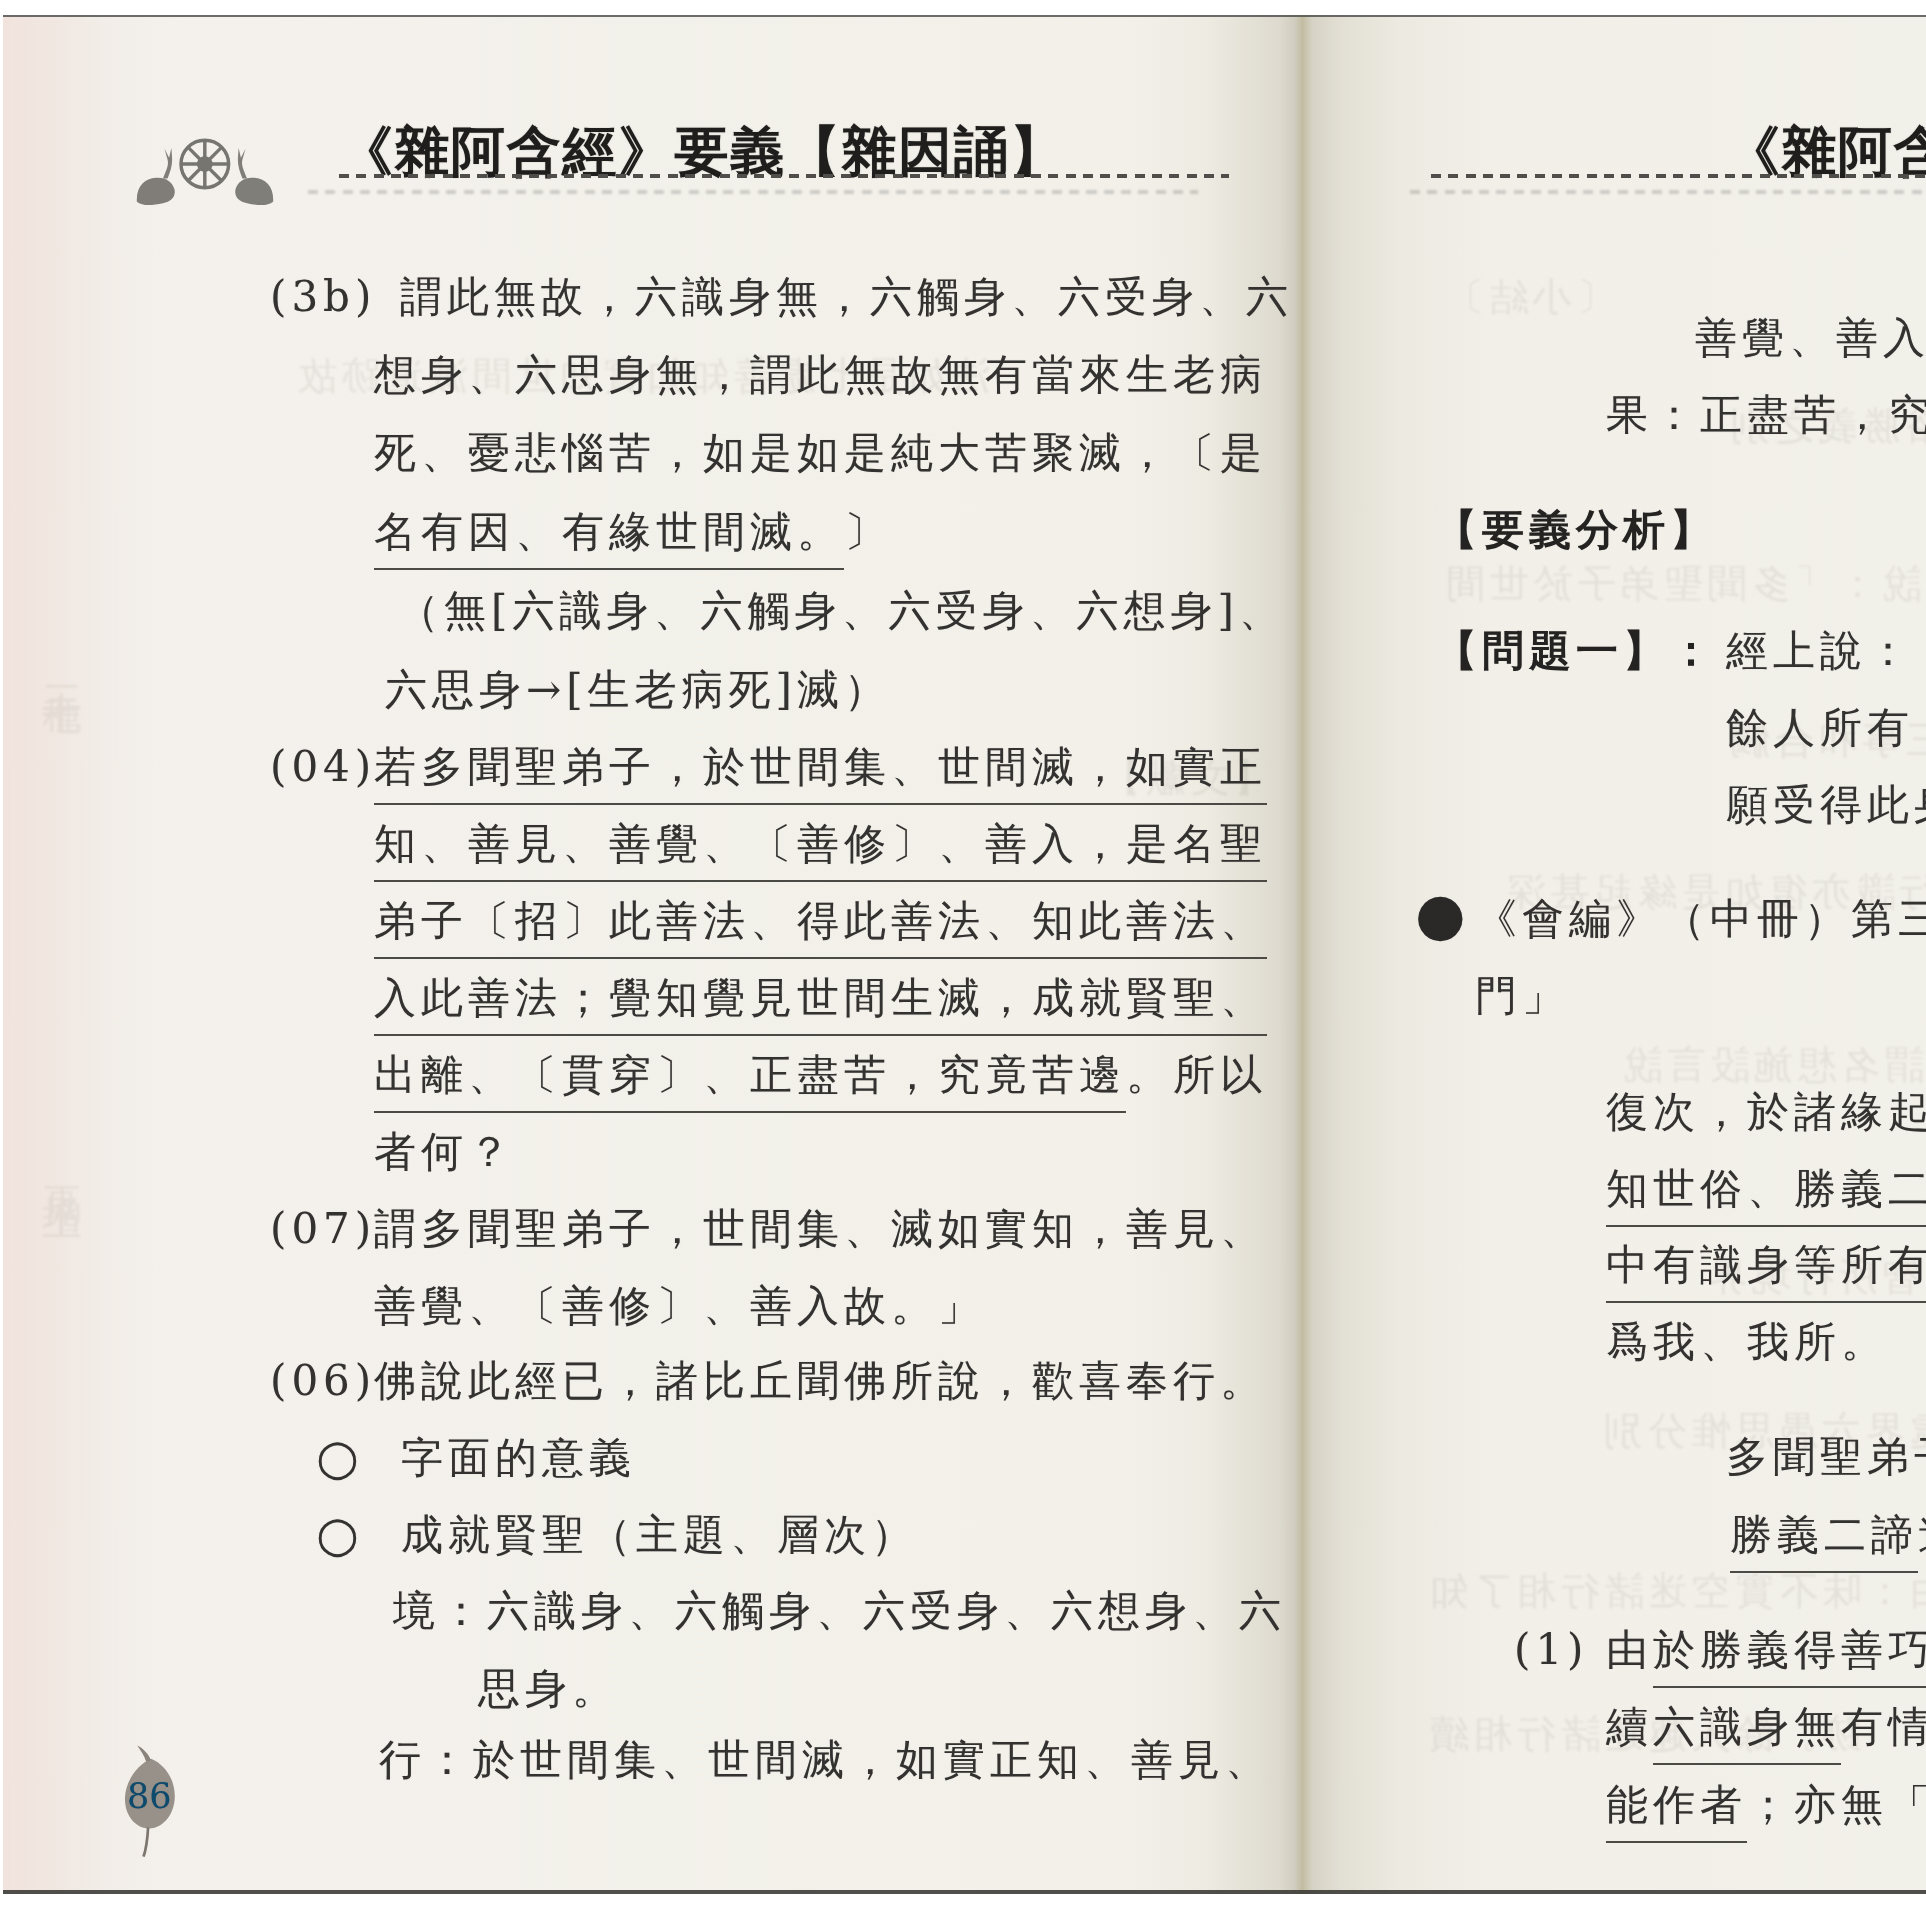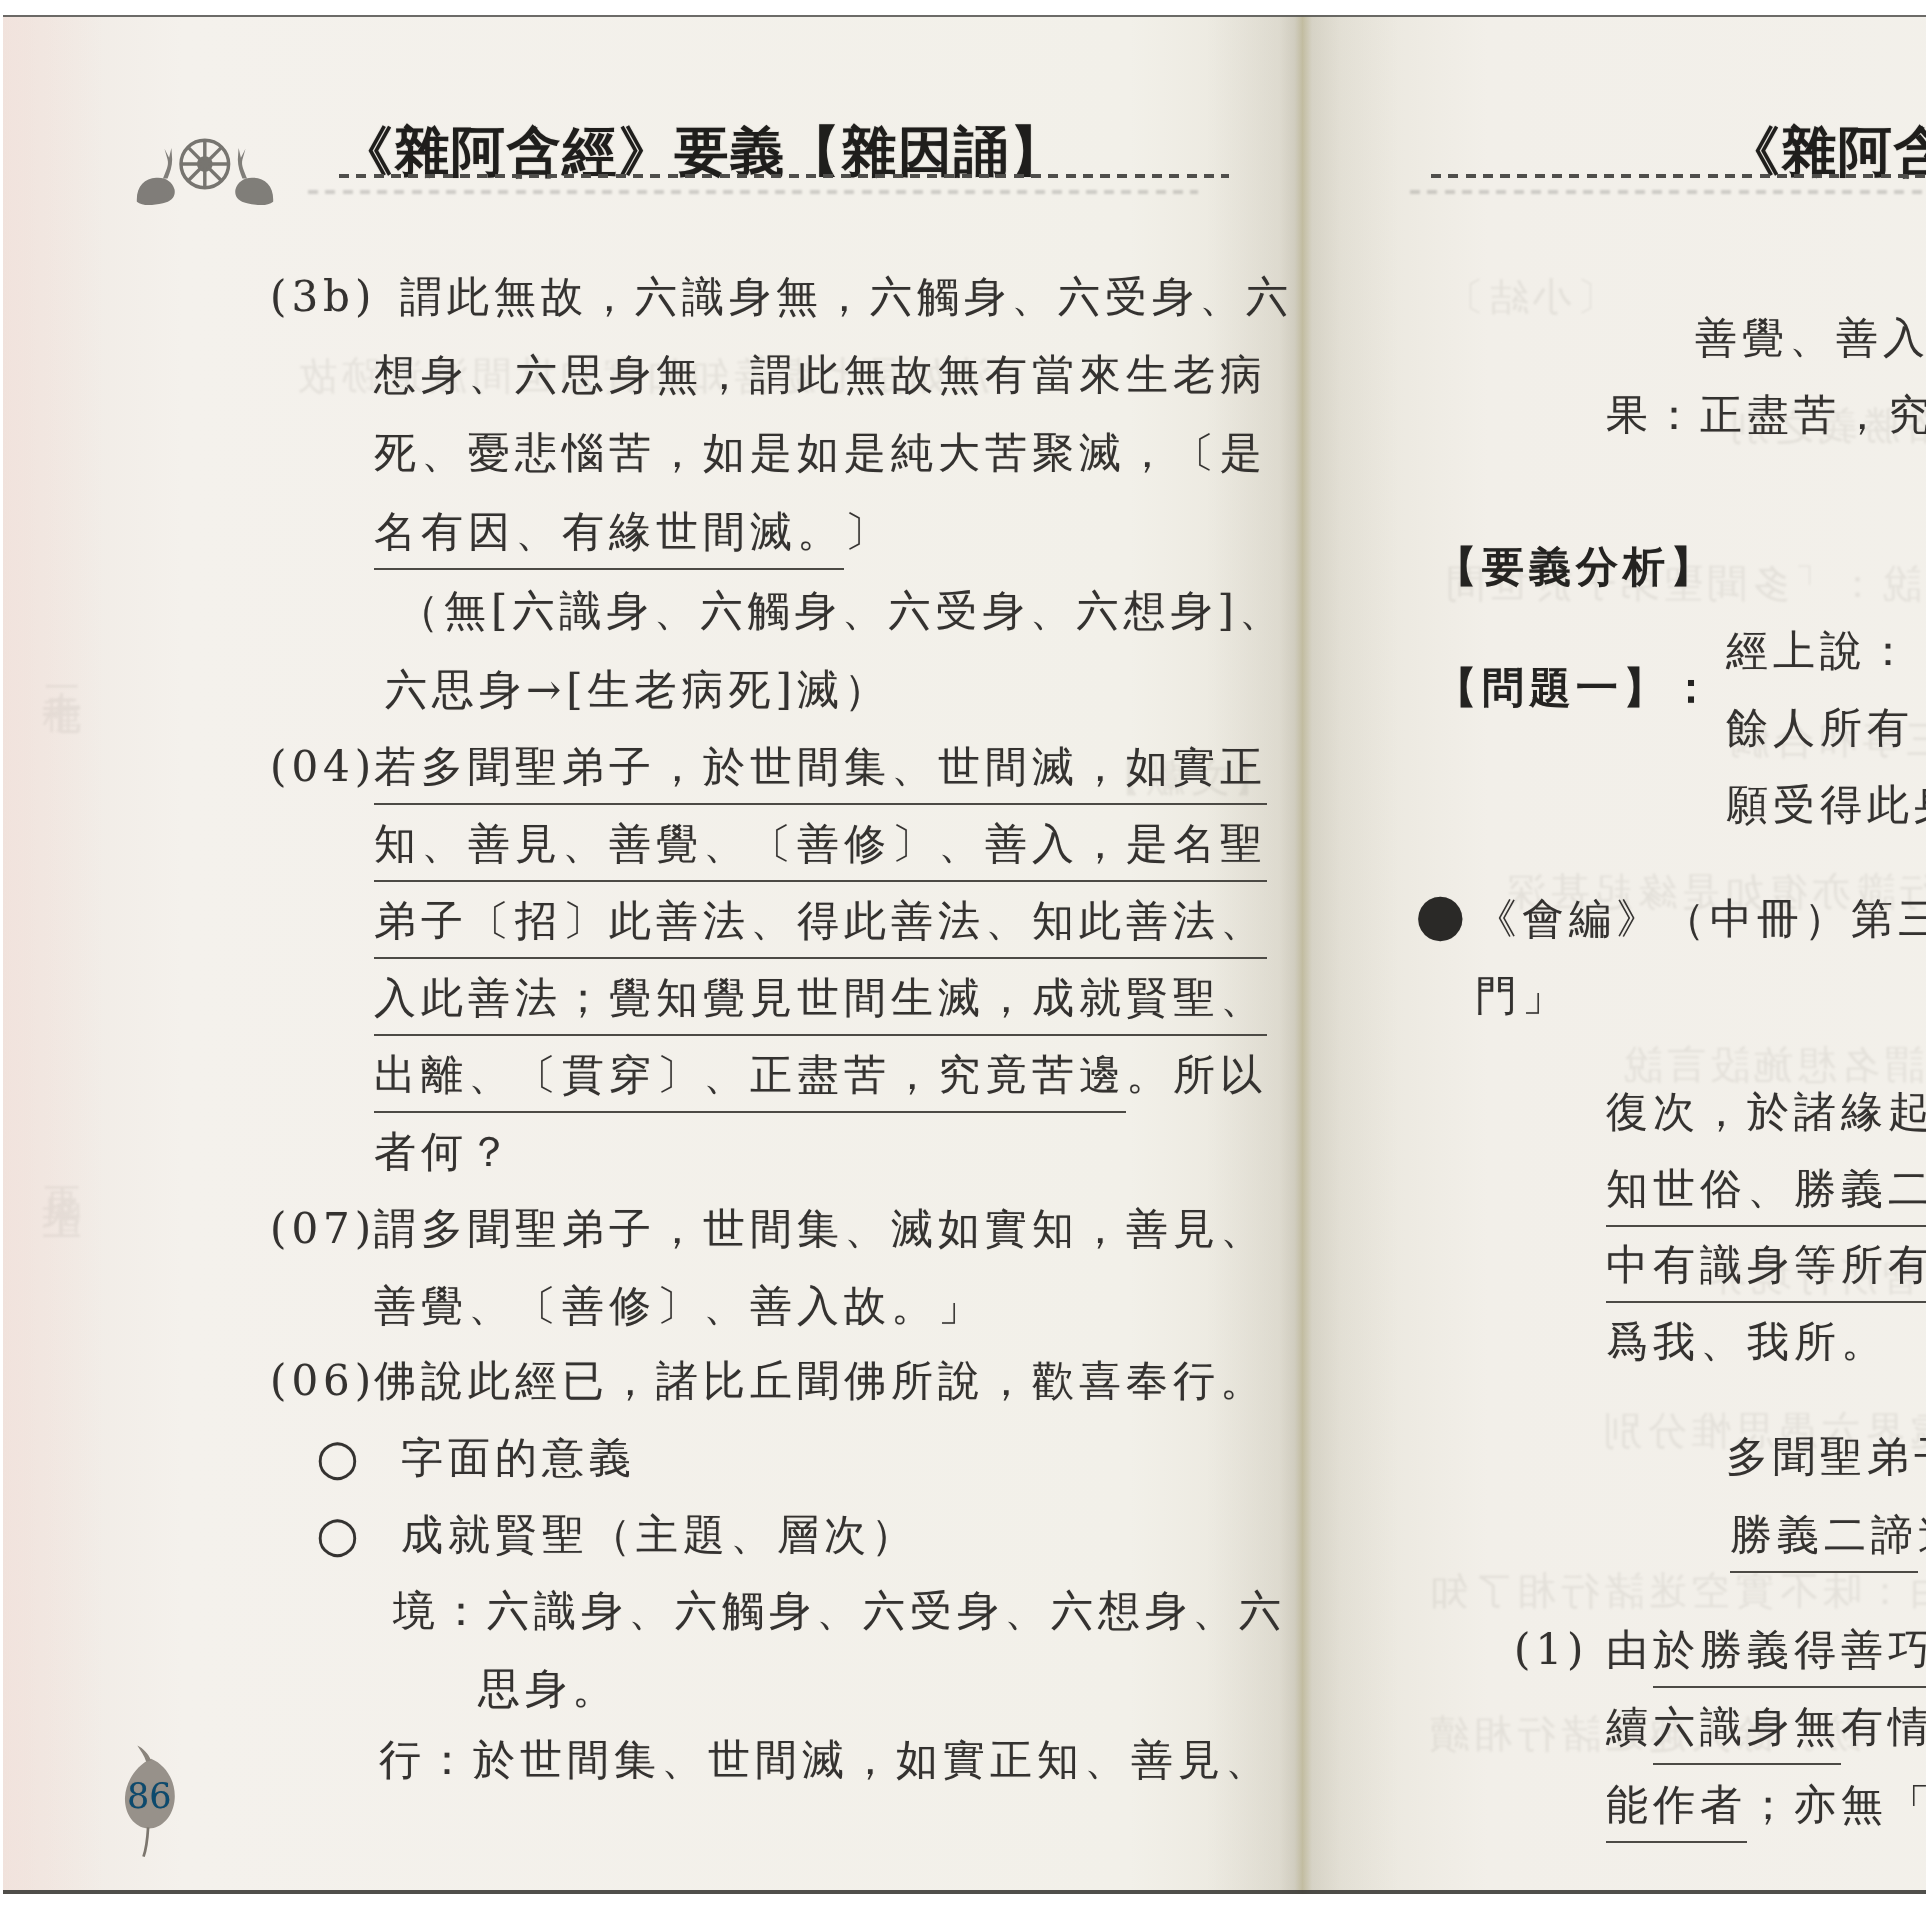--- a/index.html
+++ b/index.html
@@ -16,21 +16,21 @@
 
   .page-title{position:absolute;font-size:54px;font-weight:700;letter-spacing:1.9px;color:#1f1e1c;
     text-shadow:0 0 1.2px rgba(40,38,35,.35);white-space:nowrap;}
   .dash{position:absolute;height:3.5px;background:repeating-linear-gradient(90deg,#4f4e4b 0 10px,rgba(0,0,0,0) 10px 17.3px);}
   .dash.echo{opacity:.22;filter:blur(0.8px);}
 
   .lines{position:absolute;left:0;top:0;width:2579px;height:1911px;}
   .text-line{position:absolute;left:0;width:2579px;height:68px;}
   .text-line .lbl,.text-line .txt{position:absolute;top:0;font-size:42px;line-height:65px;
     color:#343230;letter-spacing:5px;white-space:nowrap;text-shadow:0 0 0.8px rgba(60,56,52,.30);}
-  .text-line .lbl.b,.text-line .txt .b{font-weight:700;color:#242321;margin-top:37px;}
+  .text-line .lbl.b,.text-line .txt .b{font-weight:700;color:#242321;}
   .text-line .lbl.circle{font-size:49px;}
   .text-line .lbl.bullet{font-size:58px;top:-3.9px;color:#2a2927;}
   .txt .u{border-bottom:2.3px solid #4c4a45;padding-bottom:13px;font-family:Liberation Serif, serif;}
 
   .ghost{position:absolute;font-size:39px;letter-spacing:4.6px;color:#8d887f;opacity:.14;
     filter:blur(1.2px);transform:scaleX(-1);white-space:nowrap;}
   .ghost.gv{writing-mode:vertical-rl;transform:none;opacity:.12;}
 
   .leaf{position:absolute;width:81px;height:131px;}
   .leaf-num{position:absolute;font-size:35px;color:#0c4a6e;letter-spacing:0;

